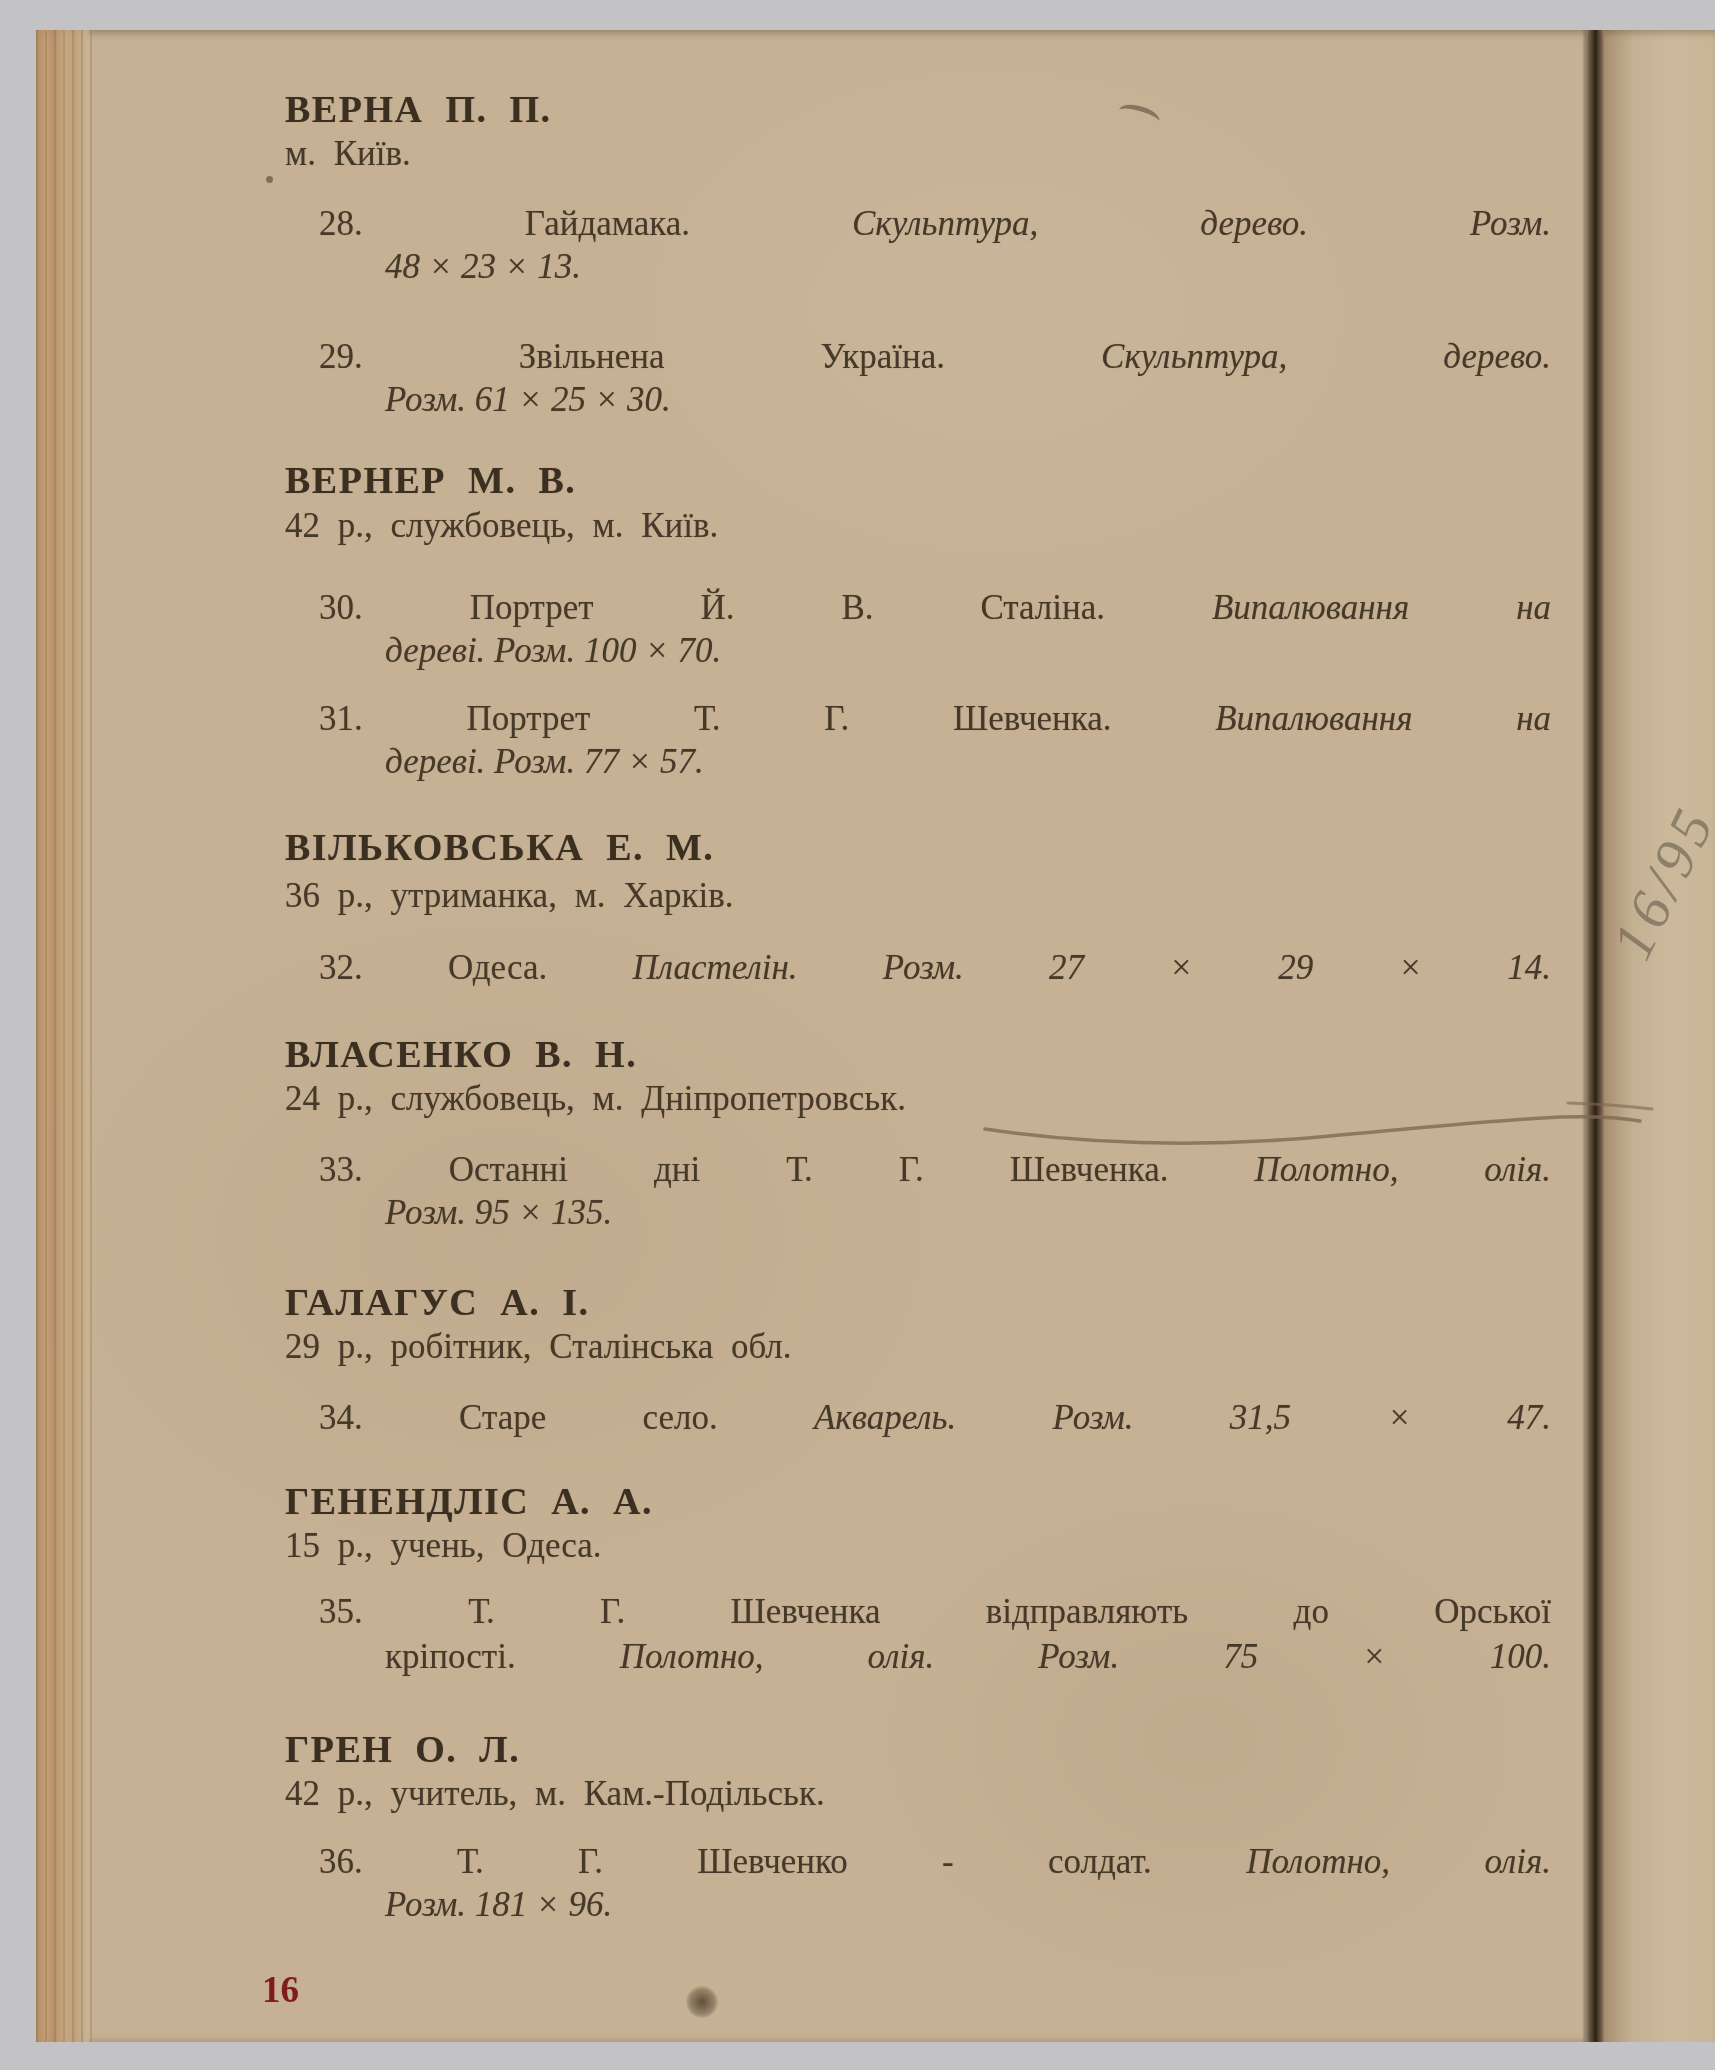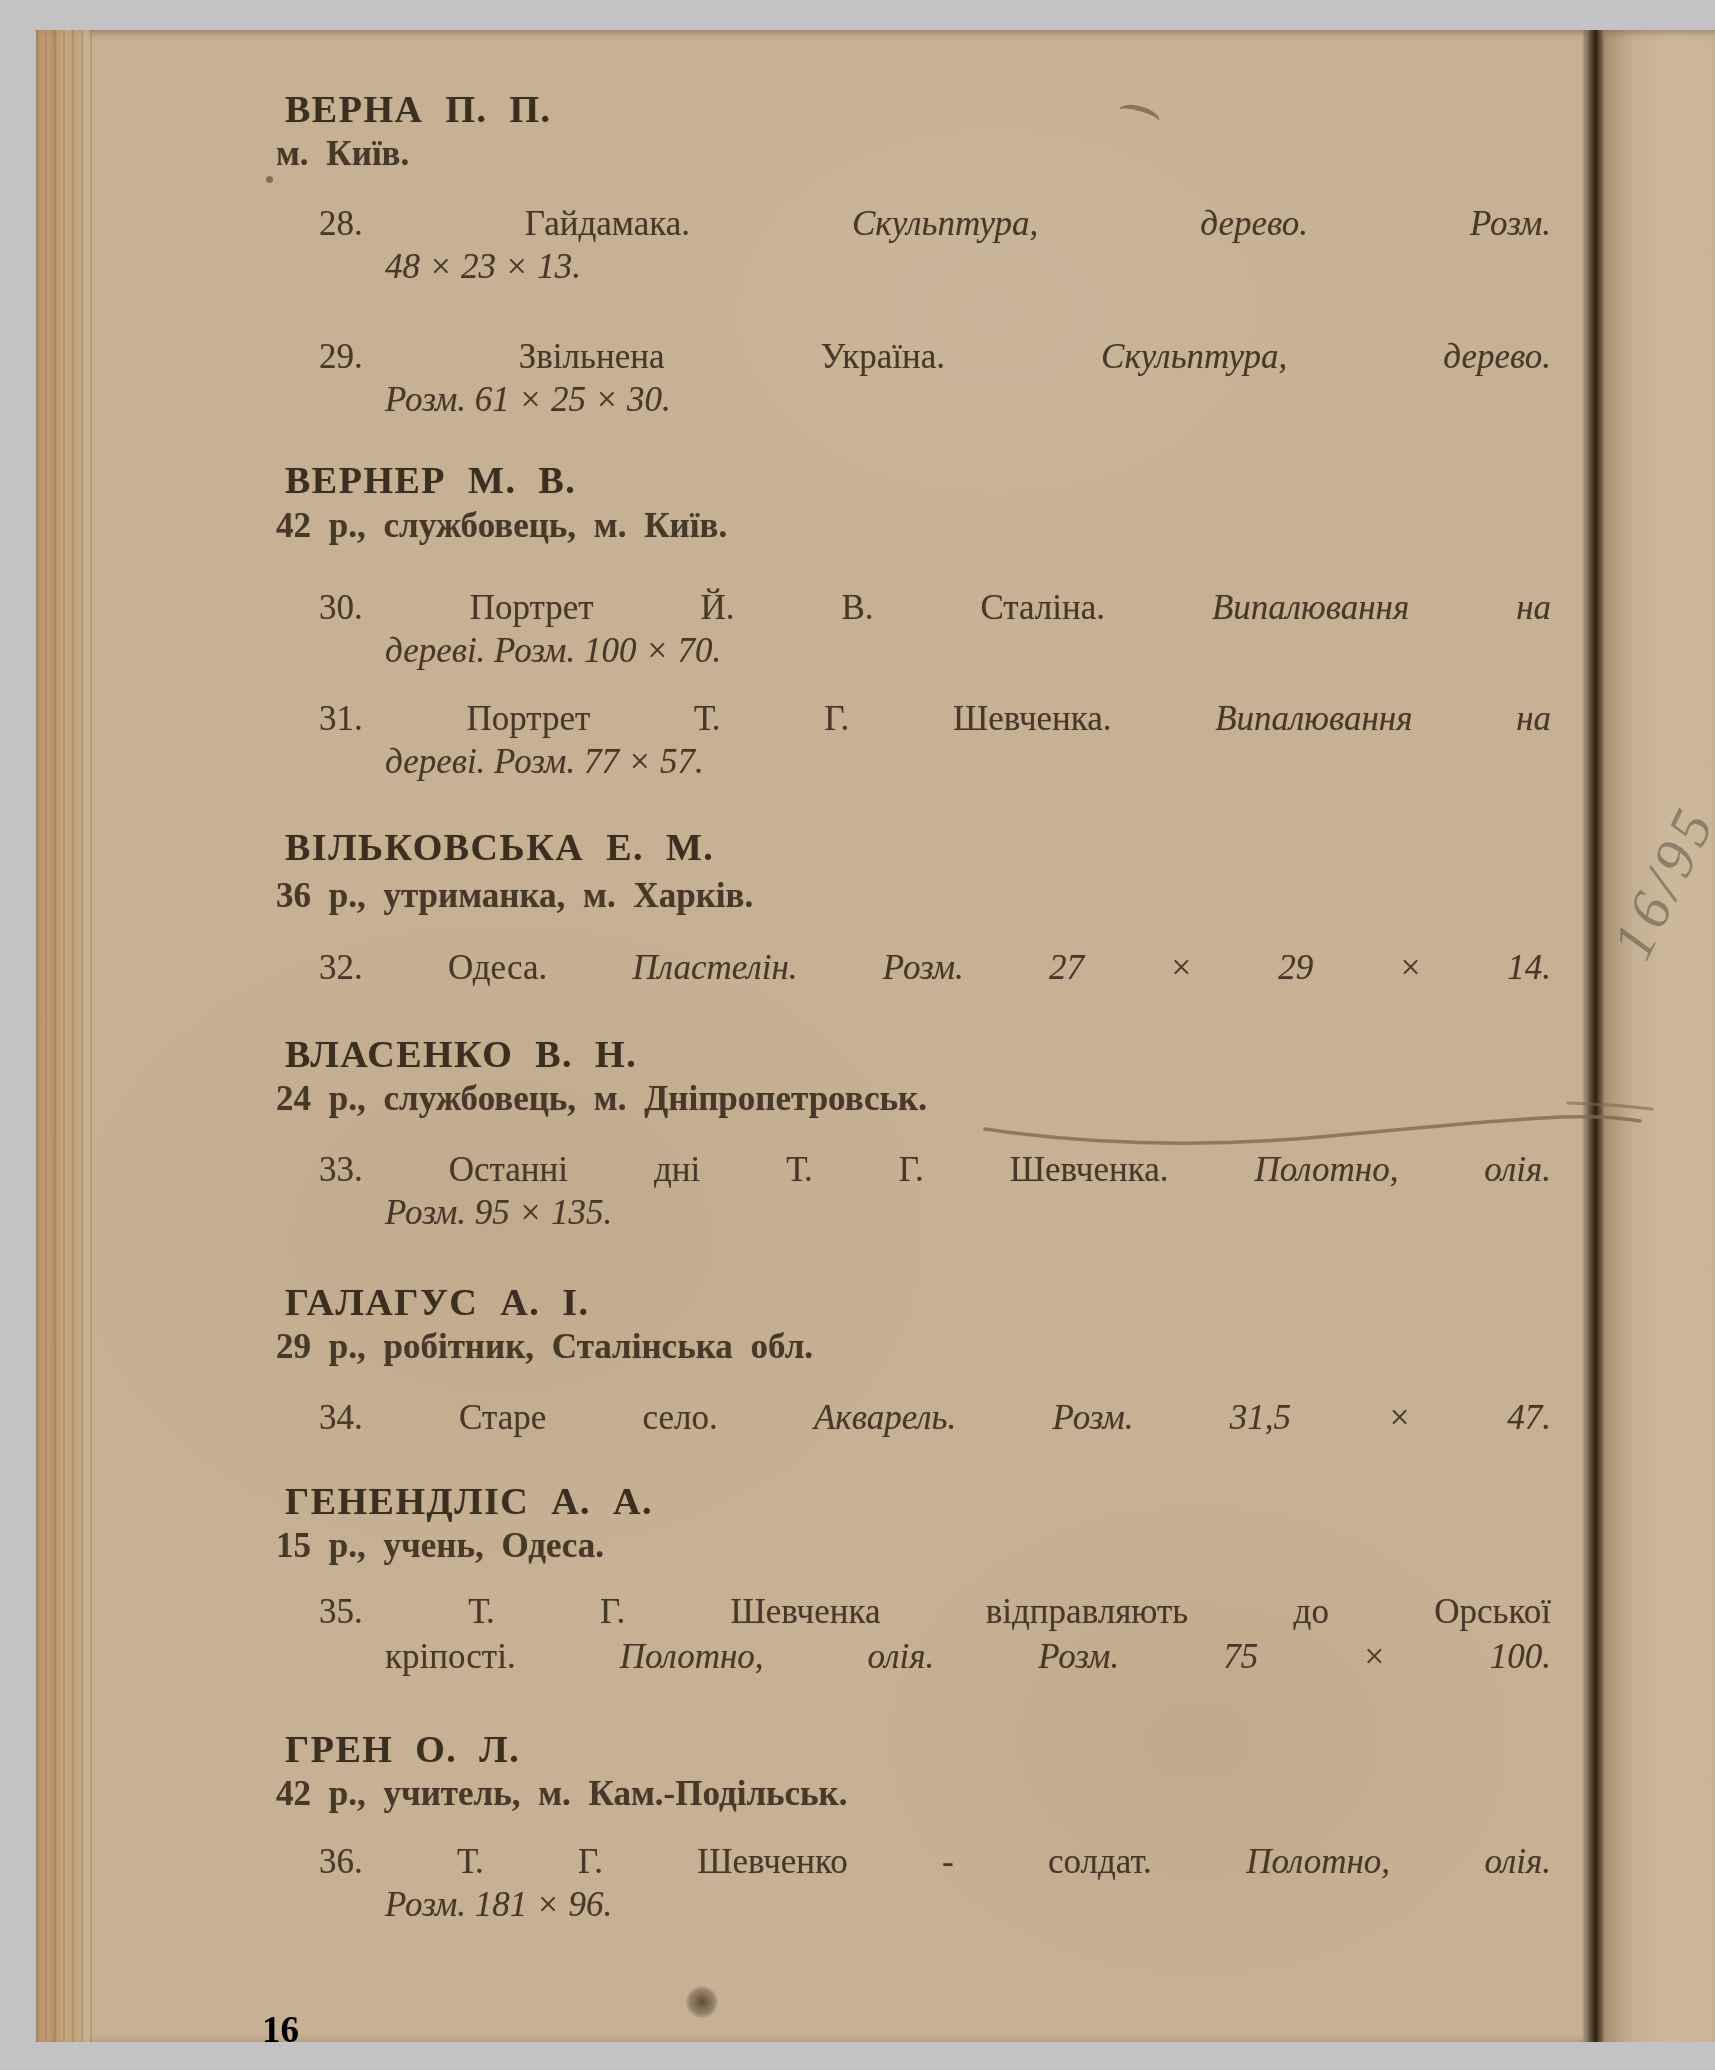--- a/index.html
+++ b/index.html
@@ -35,26 +35,26 @@
     position:absolute;left:1604px;top:30px;width:111px;height:2012px;overflow:hidden;
     background:linear-gradient(90deg,#a8906f 0,#c4b093 26%,#ccb99c 60%,#c9b697 100%);
     box-shadow: inset 0 7px 9px -5px rgba(70,52,32,.4);
   }
 
   
   .line{position:absolute;left:302px;width:1232px;color:#46392a;font-size:35px;line-height:1.15;
         text-shadow:0 0 1px rgba(72,56,38,.35);white-space:nowrap;margin-left:17px;}
   .j{text-align:justify;text-align-last:justify;white-space:normal;font-family:Liberation Serif, serif;}
   .name{left:268px;width:auto;font-weight:bold;font-size:38px;letter-spacing:1.5px;word-spacing:11px;color:#3b2f22;}
-  .bio{left:259px;width:auto;word-spacing:9px;font-weight:bold;}
+  .bio{left:268px;width:auto;word-spacing:9px;}
   .cont{left:368px;width:auto;}
   .contj{left:368px;width:1166px;text-align:justify;text-align-last:justify;white-space:normal;}
   .it{font-style:italic;}
   .num{font-style:normal;}
-  .page-num{position:absolute;left:262px;top:1968px;font-weight:bold;font-size:37px;color:#000000;margin-top:40px;}
+  .page-num{position:absolute;left:262px;top:1968px;font-weight:bold;font-size:37px;color:#7f1d1d;}
 
   
   .margin-note{
     position:absolute;left:-6px;top:910px;
     font-size:58px;font-style:italic;letter-spacing:6px;
     color:rgba(104,94,78,.62);
     transform:rotate(-64deg);transform-origin:0 0;
     white-space:nowrap;
   }
 

